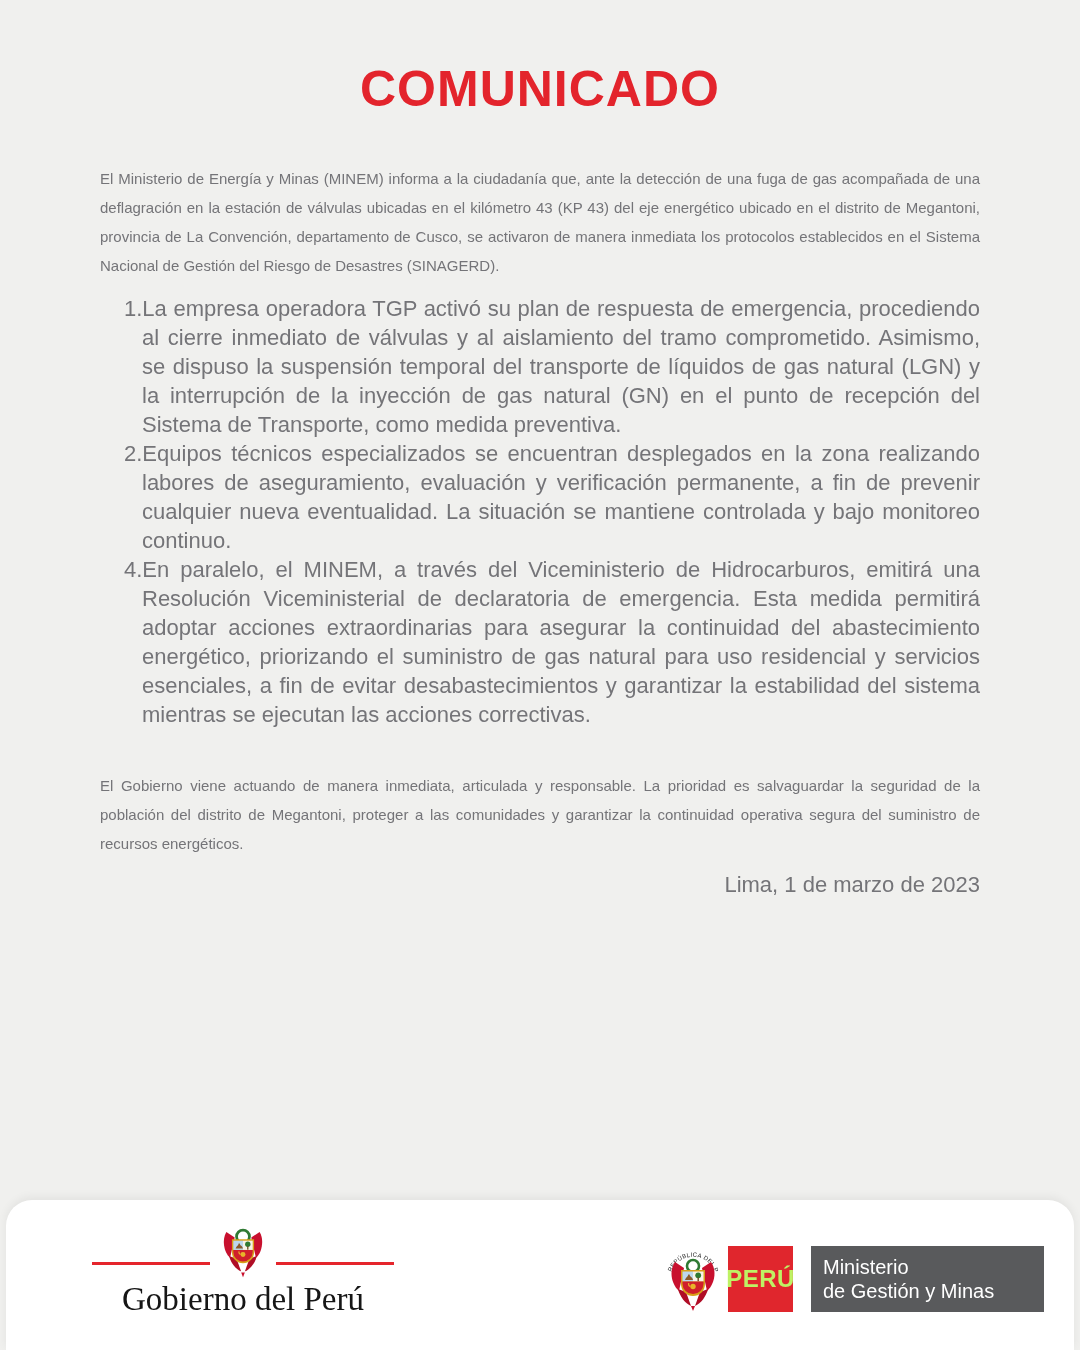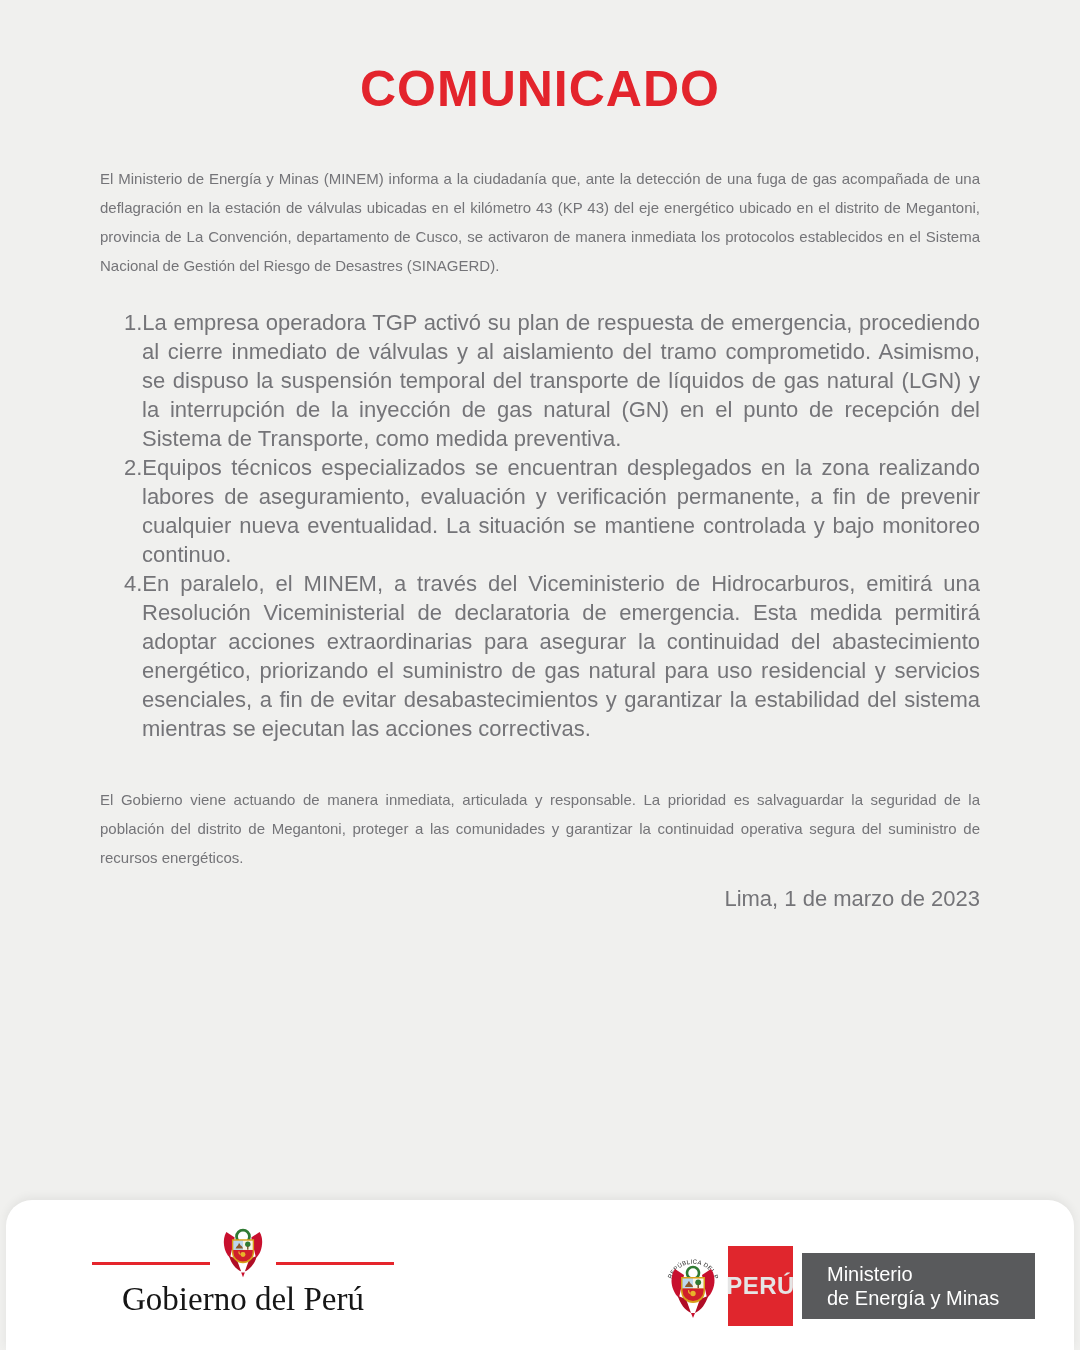--- a/index.html
+++ b/index.html
@@ -13,49 +13,49 @@
     background:var(--bg);overflow:hidden;
     font-family:"Liberation Sans","DejaVu Sans",sans-serif;
   }
   .content{position:absolute;left:100px;right:100px;top:0;color:var(--ink)}
   .title{
     margin-top:64px;text-align:center;color:var(--red);
     font-size:50px;font-weight:800;letter-spacing:1px;line-height:1;
   }
   .body-text{font-size:15px;line-height:29px;text-align:justify;font-weight:400;}
   .intro{margin-top:50px}
-  ol.measures{margin-top:28px;padding-left:24px;list-style:none;counter-reset:item}
+  ol.measures{margin-top:14px;padding-left:24px;list-style:none;counter-reset:item}
   ol.measures li{padding-left:18px;text-indent:-18px;text-align:justify;font-size:22px;line-height:29px}
   ol.measures li .num{display:inline}
   .closing{margin-top:42px}
   .dateline{margin-top:12px;text-align:right;font-size:22px;line-height:29px}
   
   .footer{
     position:absolute;left:6px;right:6px;top:1200px;bottom:0;
     background:#ffffff;border-radius:26px 26px 0 0;
     box-shadow:0 -3px 10px rgba(0,0,0,0.06);
   }
   .gob-logo{position:absolute;left:86px;top:28px;width:302px;text-align:center}
   .gob-top{display:flex;align-items:center;justify-content:center;gap:9px}
   .redline{flex:1;height:3px;background:var(--line-red);margin-top:16px}
   .gob-label{
     font-family:Liberation Serif, serif;
     font-size:33px;color:var(--serif-ink);margin-top:-1px;white-space:nowrap;
   }
   .minem-logo{position:absolute;left:656px;top:46px;display:flex;align-items:center}
   .seal{width:62px;height:66px;margin-right:4px}
   .peru-box{
-    width:65px;height:80px;background:var(--peru-red);color:#e5e5e5;
+    width:65px;height:66px;background:var(--peru-red);color:#bef264;
     display:flex;align-items:center;justify-content:center;
-    font-size:24px;font-weight:700;letter-spacing:.5px;margin-right:9px;
+    font-size:24px;font-weight:700;letter-spacing:.5px;margin-right:3px;
   }
   .ministry-box{
     width:233px;height:66px;background:var(--box-gray);color:#fff;
     display:flex;flex-direction:column;justify-content:center;
-    padding-left:25px;font-size:20px;line-height:24px;font-weight:400;
+    padding-left:12px;font-size:20px;line-height:24px;font-weight:400;margin-left:15px;
   }
 </style>
 </head>
 <body>
 
 <div class="page">
   <div class="content">
 
     <h1 class="title">COMUNICADO</h1>
 
@@ -117,18 +117,18 @@
         <circle cx="36.2" cy="29.3" r="2.9" fill="#2f7a33"></circle>
         <rect x="35.5" y="31.6" width="1.4" height="3.6" fill="#6b4a22"></rect>
         <path d="M20.5 35.5 h21 v2.2 a10.5 10.3 0 0 1 -21 0 Z" fill="#d01f2b"></path>
         <circle cx="31" cy="40.5" r="2.7" fill="#e8b32a"></circle>
         <path d="M28.3 40.5 q-2.2 -1 -1.6 -3.4" stroke="#e8b32a" stroke-width="1.2" fill="none"></path>
         <path d="M29 60 l2 5 2 -5 Z" fill="#c8102e"></path>
       </svg>
       <div class="peru-box">PERÚ</div>
       <div class="ministry-box">
         <span>Ministerio</span>
-        <span>de Energía y Minas</span>
+        <span>de Gestión y Minas</span>
       </div>
     </div>
 
   </div>
 </div>
 
 </body></html>

